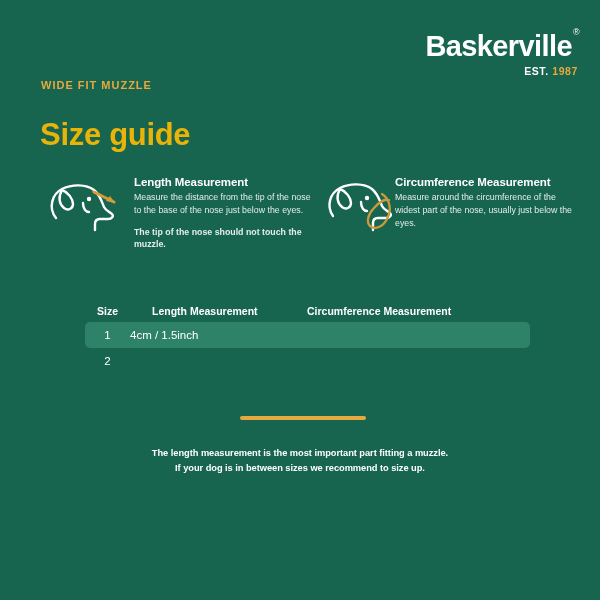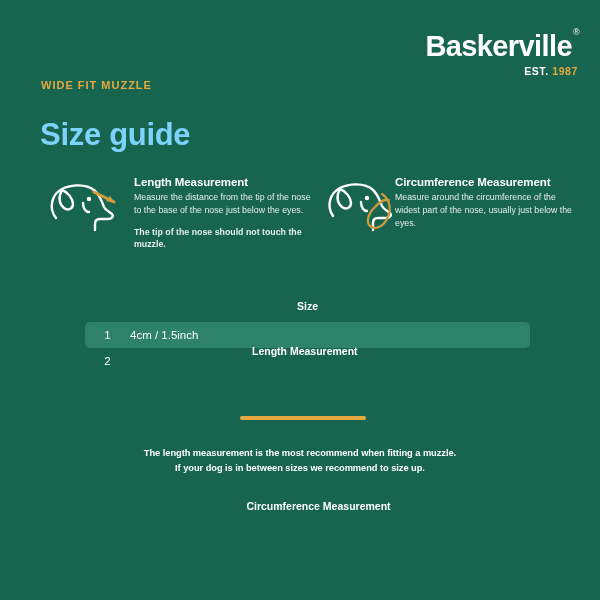--- a/index.html
+++ b/index.html
@@ -28,21 +28,21 @@
   }
   .logo-est .yr{color:#E5A93F;}
 
   
   .eyebrow{
     position:absolute;left:41px;top:79px;
     color:#E5A93F;font-size:11px;font-weight:bold;letter-spacing:1.0px;
   }
   .title{
     position:absolute;left:40px;top:96px;
-    color:#7dd3fc;font-size:31px;font-weight:bold;letter-spacing:-0.3px;
+    color:#eab308;font-size:31px;font-weight:bold;letter-spacing:-0.3px;
   }
   .subtitle{
     position:absolute;left:41px;top:146px;
     color:#F2F6F4;font-size:11.5px;
   }
 
   
   .panel{position:absolute;top:176px;}
   .panel.left{left:42px;width:285px;}
   .panel.right{left:325px;width:260px;}
@@ -55,21 +55,21 @@
   }
   .panel p{
     margin:0;color:#E4EDE9;font-size:8.8px;line-height:1.45;
     max-width:180px;
   }
   .panel p + p{margin-top:9px;font-weight:bold;}
 
   
   .table{position:absolute;left:85px;top:300px;width:445px;}
   .row{display:flex;align-items:center;height:26px;}
-  .row.head{height:22px;flex-direction:column;}
+  .row.head{height:22px;}
   .row.hl{background:#2D8268;border-radius:5px;}
   .c-size{width:45px;text-align:center;flex:0 0 45px;}
   .c-len{width:155px;flex:0 0 155px;}
   .c-cir{flex:1;}
   .row.head .c-size,.row.head .c-len,.row.head .c-cir{
     color:#ffffff;font-size:10.5px;font-weight:bold;
   }
   .row.head .c-size{text-align:center;}
   .row.body .c-size{color:#ffffff;font-size:11.5px;}
   .row.body .c-len,.row.body .c-cir{color:#ffffff;font-size:11.5px;}
@@ -154,17 +154,17 @@
       <div class="c-len">4cm / 1.5inch</div>
     </div>
     <div class="row body">
       <div class="c-size">2</div>
     </div>
   </div>
 
   <div class="divider"></div>
 
   <div class="footer">
-    <div>The length measurement is the most recommend when fitting a muzzle.</div>
+    <div>The length measurement is the most important part fitting a muzzle.</div>
     <div>If your dog is in between sizes we recommend to size up.</div>
   </div>
 
 </div>
 
 </body></html>

